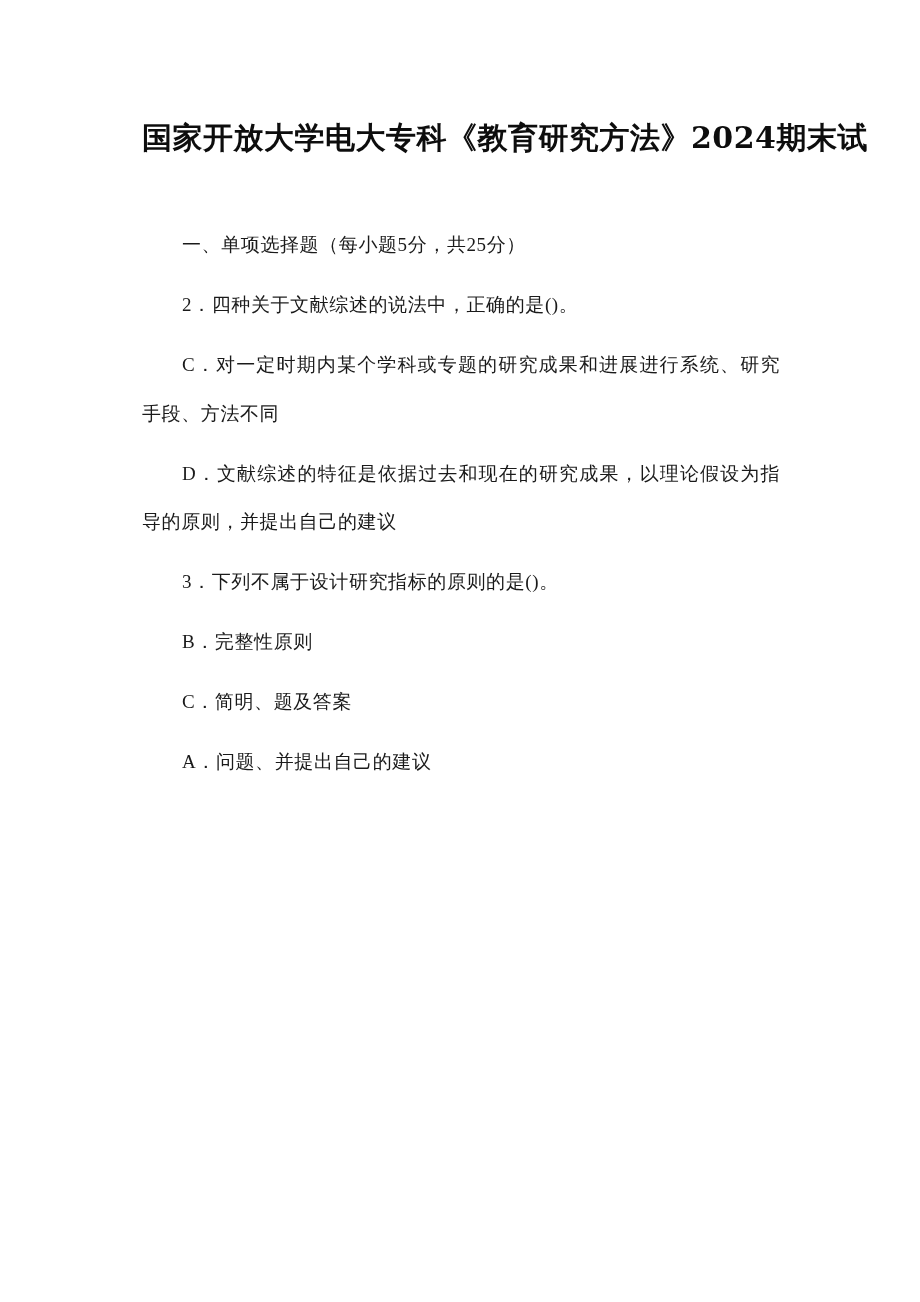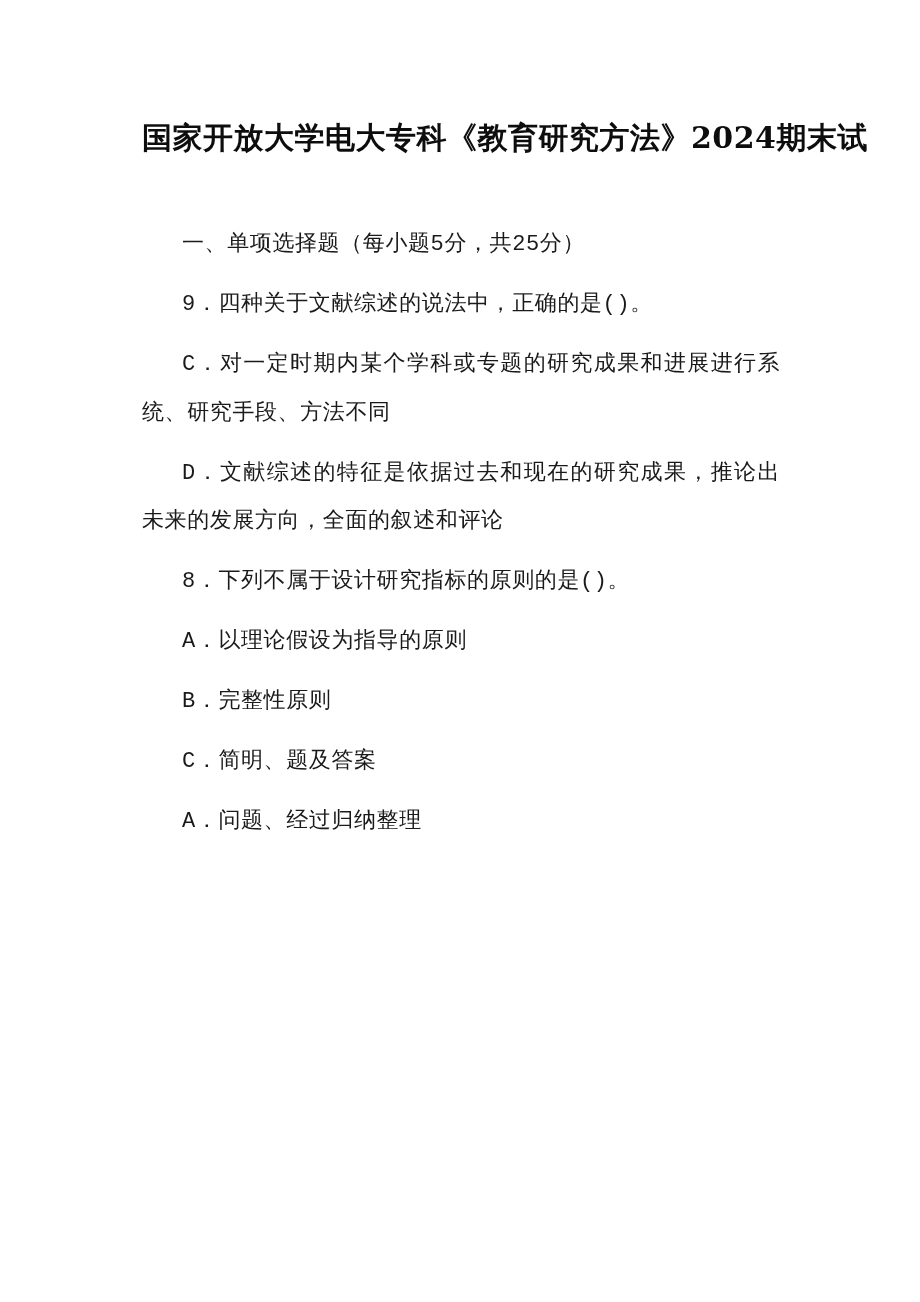--- a/index.html
+++ b/index.html
@@ -33,22 +33,22 @@
     letter-spacing: 0.5px;
     margin: 0;
     color: #0d0d0d;
   }
   .title .line { display: block; white-space: nowrap; }
   .body {
     position: absolute;
     left: 0;
     top: 221px;
     width: 638px;
-    font-family: Liberation Mono, monospace;
-    font-size: 22px;
+    font-family: Liberation Serif, serif;
+    font-size: 19px;
     line-height: 48.5px;
     letter-spacing: 0.6px;
     color: #1a1a1a;
   }
   .para {
     margin: 0 0 11.5px 0;
     text-indent: 40px;
     text-align: justify;
     word-break: break-all;
   }
@@ -57,24 +57,23 @@
 <body>
 
 <div class="page">
   <h1 class="title">
     <span class="line">国家开放大学电大专科《教育研究方法》2024期末试</span>
   </h1>
 
   <div class="body">
     <p class="para">一、单项选择题（每小题5分，共25分）</p>
 
-    <p class="para">9．四种关于文献综述的说法中，正确的是()。</p>
+    <p class="para">2．四种关于文献综述的说法中，正确的是()。</p>
     <p class="para">C．对一定时期内某个学科或专题的研究成果和进展进行系统、研究手段、方法不同</p>
-    <p class="para">D．文献综述的特征是依据过去和现在的研究成果，推论出未来的发展方向，全面的叙述和评论</p>
+    <p class="para">D．文献综述的特征是依据过去和现在的研究成果，以理论假设为指导的原则，并提出自己的建议</p>
 
-    <p class="para">8．下列不属于设计研究指标的原则的是()。</p>
-    <p class="para">A．以理论假设为指导的原则</p>
+    <p class="para">3．下列不属于设计研究指标的原则的是()。</p>
     <p class="para">B．完整性原则</p>
     <p class="para">C．简明、题及答案</p>
 
-    <p class="para">A．问题、经过归纳整理</p>
+    <p class="para">A．问题、并提出自己的建议</p>
   </div>
 </div>
 
 </body></html>

